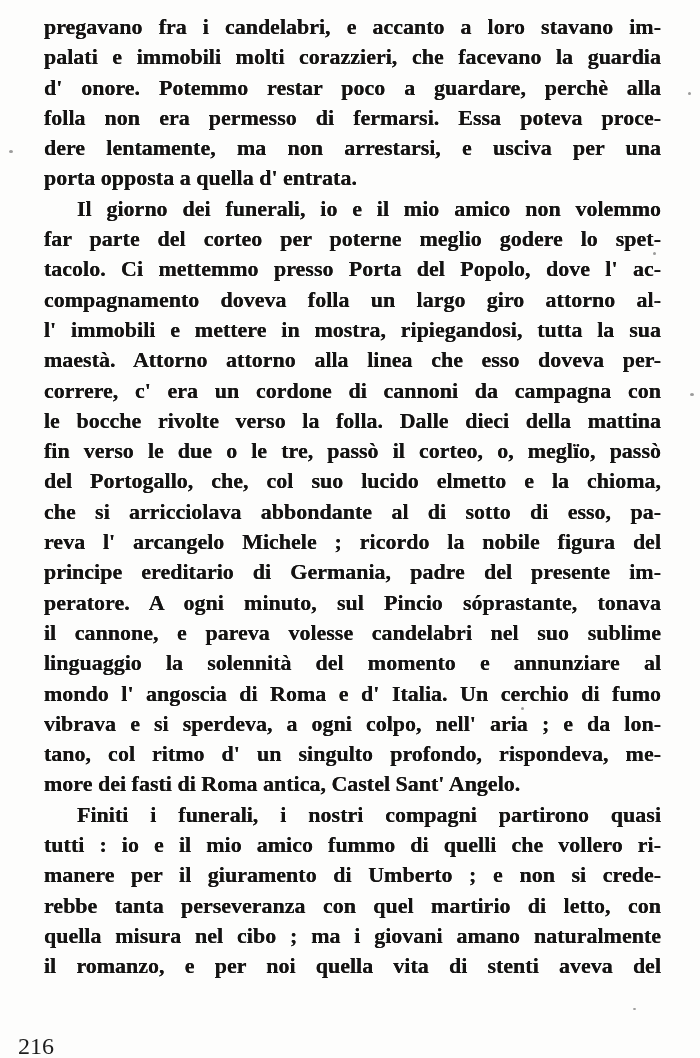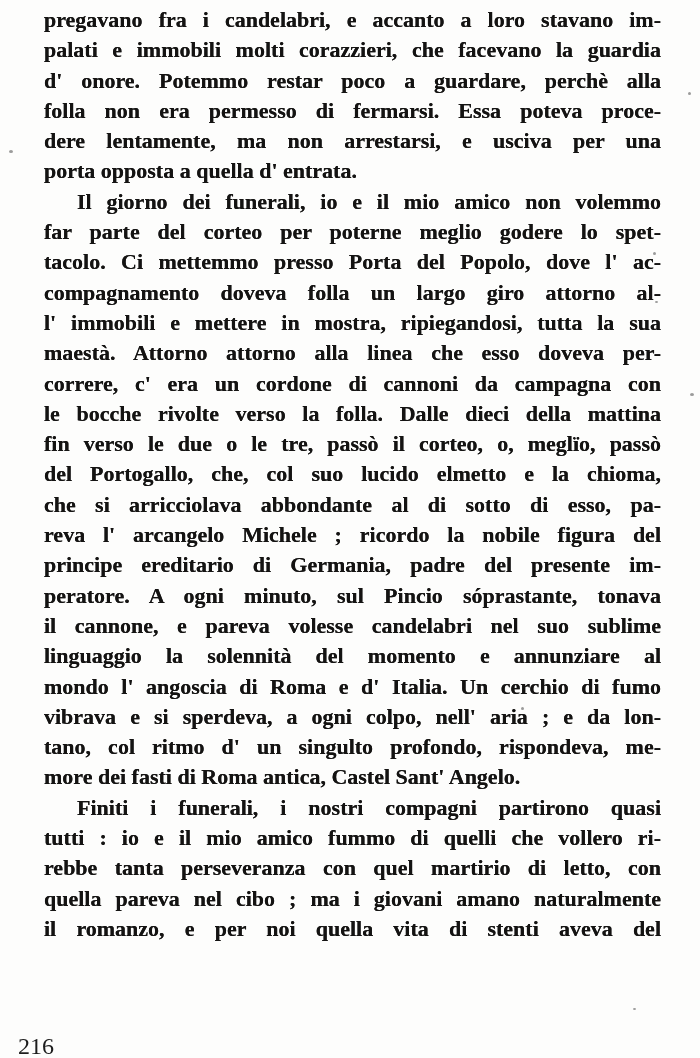--- a/index.html
+++ b/index.html
@@ -10,21 +10,21 @@
   .book-page {
     position: relative;
     width: 700px;
     height: 1058px;
     background: #fdfdfc;
     overflow: hidden;
   }
   .text-block {
     position: absolute;
     left: 44px;
-    top: 5px;
+    top: 12px;
     width: 617px;
     font-family: "Liberation Serif", "DejaVu Serif", serif;
     font-weight: 700;
     font-size: 22px;
     color: #141312;
     text-shadow: 0 0 0.4px rgba(10,10,10,0.85);
   }
   .line {
     height: 30.3px;
     line-height: 30.3px;
@@ -82,22 +82,23 @@
       <div class="line">principe ereditario di Germania, padre del presente im-</div>
       <div class="line">peratore. A ogni minuto, sul Pincio sóprastante, tonava</div>
       <div class="line">il cannone, e pareva volesse candelabri nel suo sublime</div>
       <div class="line">linguaggio la solennità del momento e annunziare al</div>
       <div class="line">mondo l' angoscia di Roma e d' Italia. Un cerchio di fumo</div>
       <div class="line">vibrava e si sperdeva, a ogni colpo, nell' aria ; e da lon-</div>
       <div class="line">tano, col ritmo d' un singulto profondo, rispondeva, me-</div>
       <div class="line eop">more dei fasti di Roma antica, Castel Sant' Angelo.</div>
       <div class="line indent">Finiti i funerali, i nostri compagni partirono quasi</div>
       <div class="line">tutti : io e il mio amico fummo di quelli che vollero ri-</div>
+      <div class="line">manere per il giuramento di Umberto ; e non si crede-</div>
       <div class="line">rebbe tanta perseveranza con quel martirio di letto, con</div>
-      <div class="line">quella pareva nel cibo ; ma i giovani amano naturalmente</div>
+      <div class="line">quella misura nel cibo ; ma i giovani amano naturalmente</div>
       <div class="line">il romanzo, e per noi quella vita di stenti aveva del</div>
     </div>
   <div class="page-number">216</div>
 <div class="speck" style="left: 9px; top: 150px; width: 4px; height: 3px;"></div>
     <div class="speck" style="left: 688px; top: 92px; width: 3px; height: 3px;"></div>
     <div class="speck" style="left: 653px; top: 252px; width: 3px; height: 3px;"></div>
     <div class="speck" style="left: 655px; top: 301px; width: 3px; height: 2px;"></div>
     <div class="speck" style="left: 690px; top: 393px; width: 4px; height: 3px;"></div>
     <div class="speck" style="left: 521px; top: 707px; width: 3px; height: 3px;"></div>
     <div class="speck" style="left: 633px; top: 1008px; width: 3px; height: 2px;"></div>

